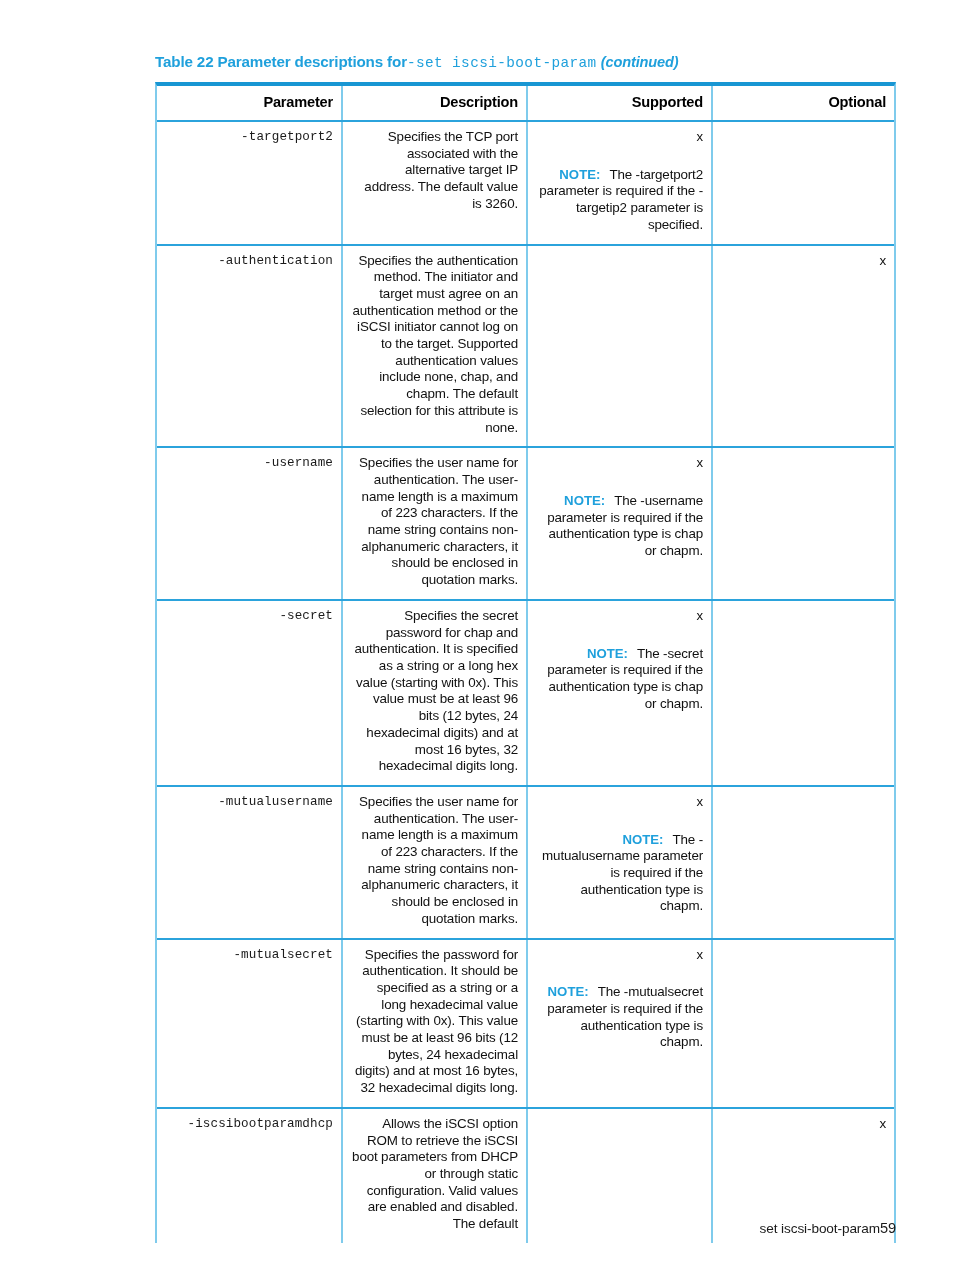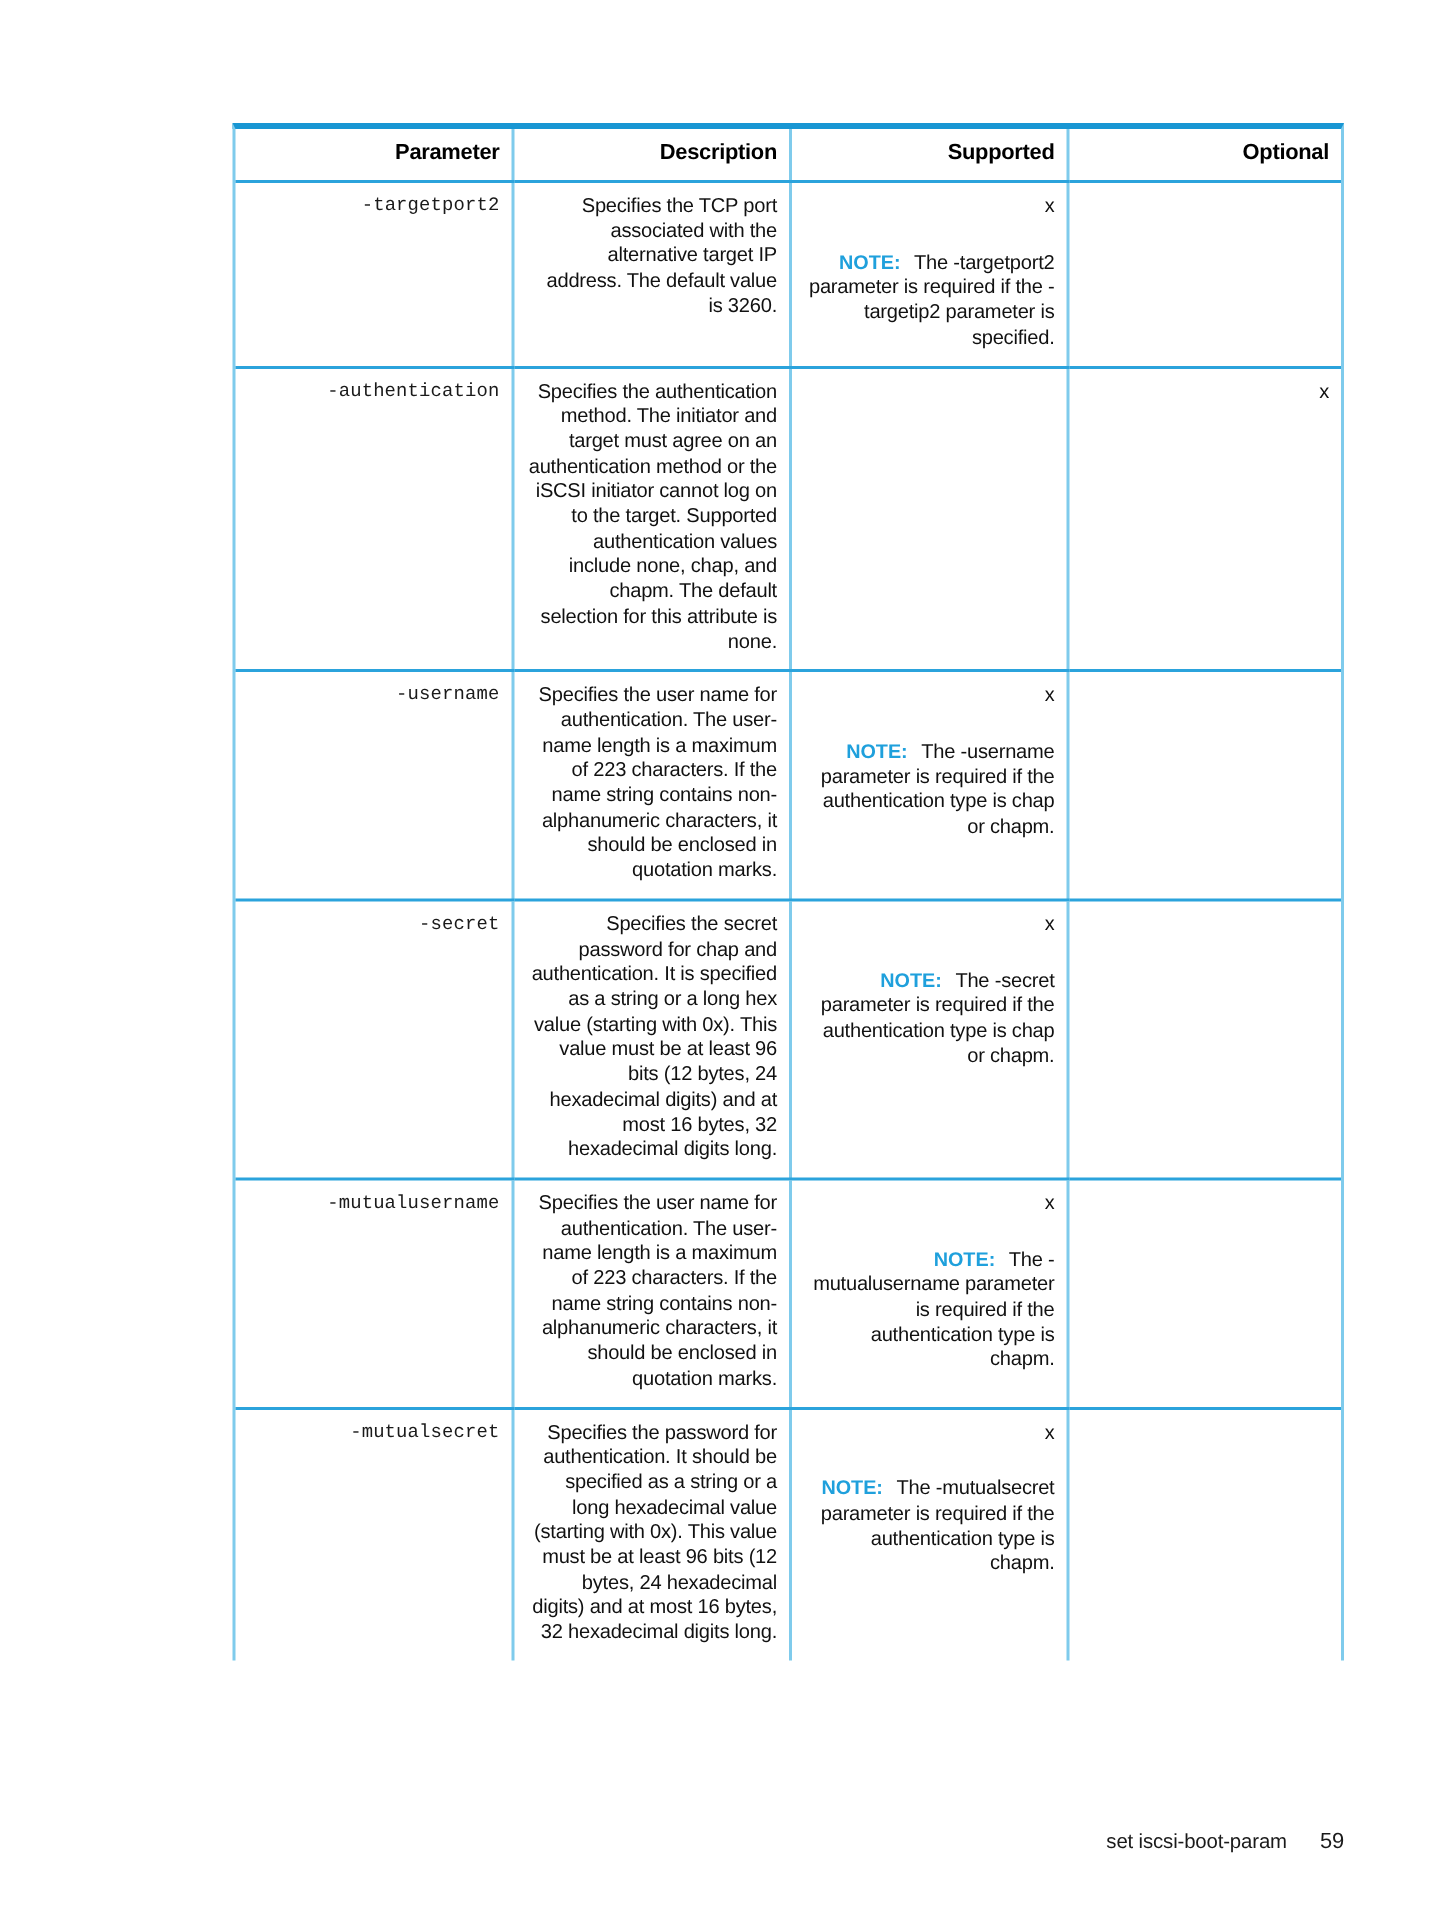--- a/index.html
+++ b/index.html
@@ -140,29 +140,31 @@
     top: 1220px;
     width: 741px;
     text-align: right;
     font-size: 13.6px;
     color: #1a1a1a;
     letter-spacing: -0.1px;
     white-space: nowrap;
   }
   .footer .fnum {
     display: inline-block;
-    margin-left: 22px;
     font-size: 14.6px;
   }
 </style>
 </head>
 <body>
 
 <div class="page">
 
+  <div class="table-caption">
+    <span>Table 22 Parameter descriptions for</span><span class="cap-mono">-set iscsi-boot-param</span> <span class="cap-cont">(continued)</span>
+  </div>
 
   <div class="tbl-wrap">
     <table class="ptable">
       <colgroup>
         <col class="c1">
           <col class="c2">
           <col class="c3">
           <col class="c4">
       </colgroup>
       <thead>
@@ -227,20 +229,28 @@
         <tr>
           <td class="param-cell">-mutualsecret</td>
           <td class="desc-cell">Specifies the password for authentication. It should be specified as a string or a long hexadecimal value (starting with 0x). This value must be at least 96 bits (12 bytes, 24 hexadecimal digits) and at most 16 bytes, 32 hexadecimal digits long.</td>
           <td class="req-cell">
             <span class="mark-x">x</span>
             <div class="note-block"><span class="note-label">NOTE:</span><span class="note-gap"></span><span>The -mutualsecret parameter is required if the authentication type is chapm.</span></div>
           </td>
           <td class="opt-cell"></td>
         </tr>
 
+        <tr>
+          <td class="param-cell">-iscsibootparamdhcp</td>
+          <td class="desc-cell">Allows the iSCSI option ROM to retrieve the iSCSI boot parameters from DHCP or through static configuration. Valid values are enabled and disabled. The default</td>
+          <td class="req-cell">
+            <span class="mark-x"></span>
+          </td>
+          <td class="opt-cell">x</td>
+        </tr>
 
       </tbody>
     </table>
   </div>
 
   <div class="footer">
     <span>set iscsi-boot-param</span><span class="fnum">59</span>
   </div>
 
 </div>

